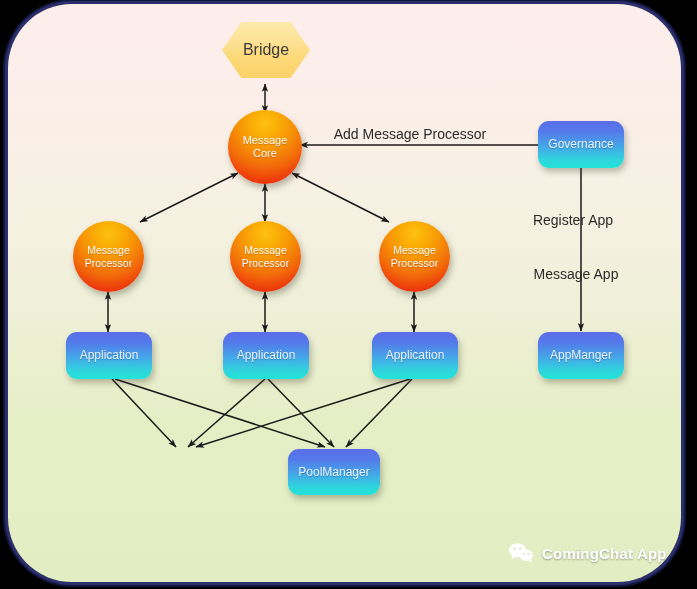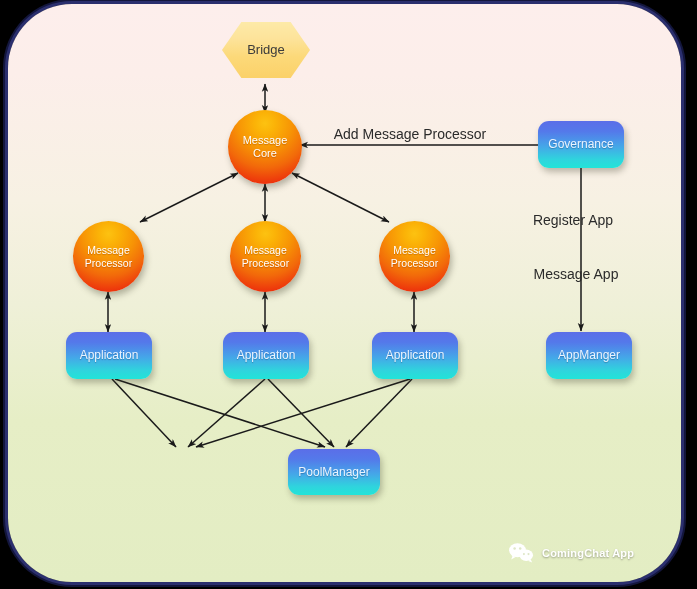--- a/index.html
+++ b/index.html
@@ -97,21 +97,21 @@
     font-size: 12px;
     text-shadow: 0 1px 1px rgba(20,50,90,0.35);
     box-shadow: 2px 4px 6px rgba(60,60,40,0.32);
   }
 
   
   .hexagon {
     background: linear-gradient(to bottom, #fdeaa8 0%, #fde39a 30%, #fcd979 62%, #fbd169 100%);
     clip-path: polygon(22% 0%, 78% 0%, 100% 50%, 78% 100%, 22% 100%, 0% 50%);
     color: #3b3b3b;
-    font-size: 13px;
+    font-size: 16px;
     filter: drop-shadow(2px 3px 3px rgba(90,90,60,0.35));
     justify-content: center;
   }
 
   
   .edge-label {
     position: absolute;
     color: #2b2b2b;
     font-size: 14px;
     white-space: nowrap;
@@ -122,21 +122,21 @@
 
   
   #watermark {
     position: absolute;
     display: flex;
     align-items: center;
     gap: 8px;
     left: 508px;
     top: 542px;
     color: #ffffff;
-    font-size: 11px;
+    font-size: 15px;
     font-weight: bold;
     text-shadow: 0 1px 2px rgba(0,0,0,0.35);
     letter-spacing: 0.2px;
   }
   #watermark .wm-text {
     white-space: nowrap;
   }
 </style>
 </head>
 <body>
@@ -229,21 +229,21 @@
 
 
       <div class="node rect" style="left:288px; top:449px; width:92px; height:46px;">
         <span class="node-label">PoolManager</span>
       </div>
 
       <div class="node rect" style="left:538px; top:121px; width:86px; height:47px;">
         <span class="node-label">Governance</span>
       </div>
 
-      <div class="node rect" style="left:538px; top:332px; width:86px; height:47px;margin-left:8px;">
+      <div class="node rect" style="left:538px; top:332px; width:86px; height:47px;">
         <span class="node-label">AppManger</span>
       </div>
 
       <div class="edge-label centered" style="left:410px; top:126px;">Add Message Processor</div>
 
       <div class="edge-label centered" style="left:573px; top:212px;">Register App</div>
 
       <div class="edge-label centered" style="left:576px; top:266px;">Message App</div>
 
       <div id="watermark">

